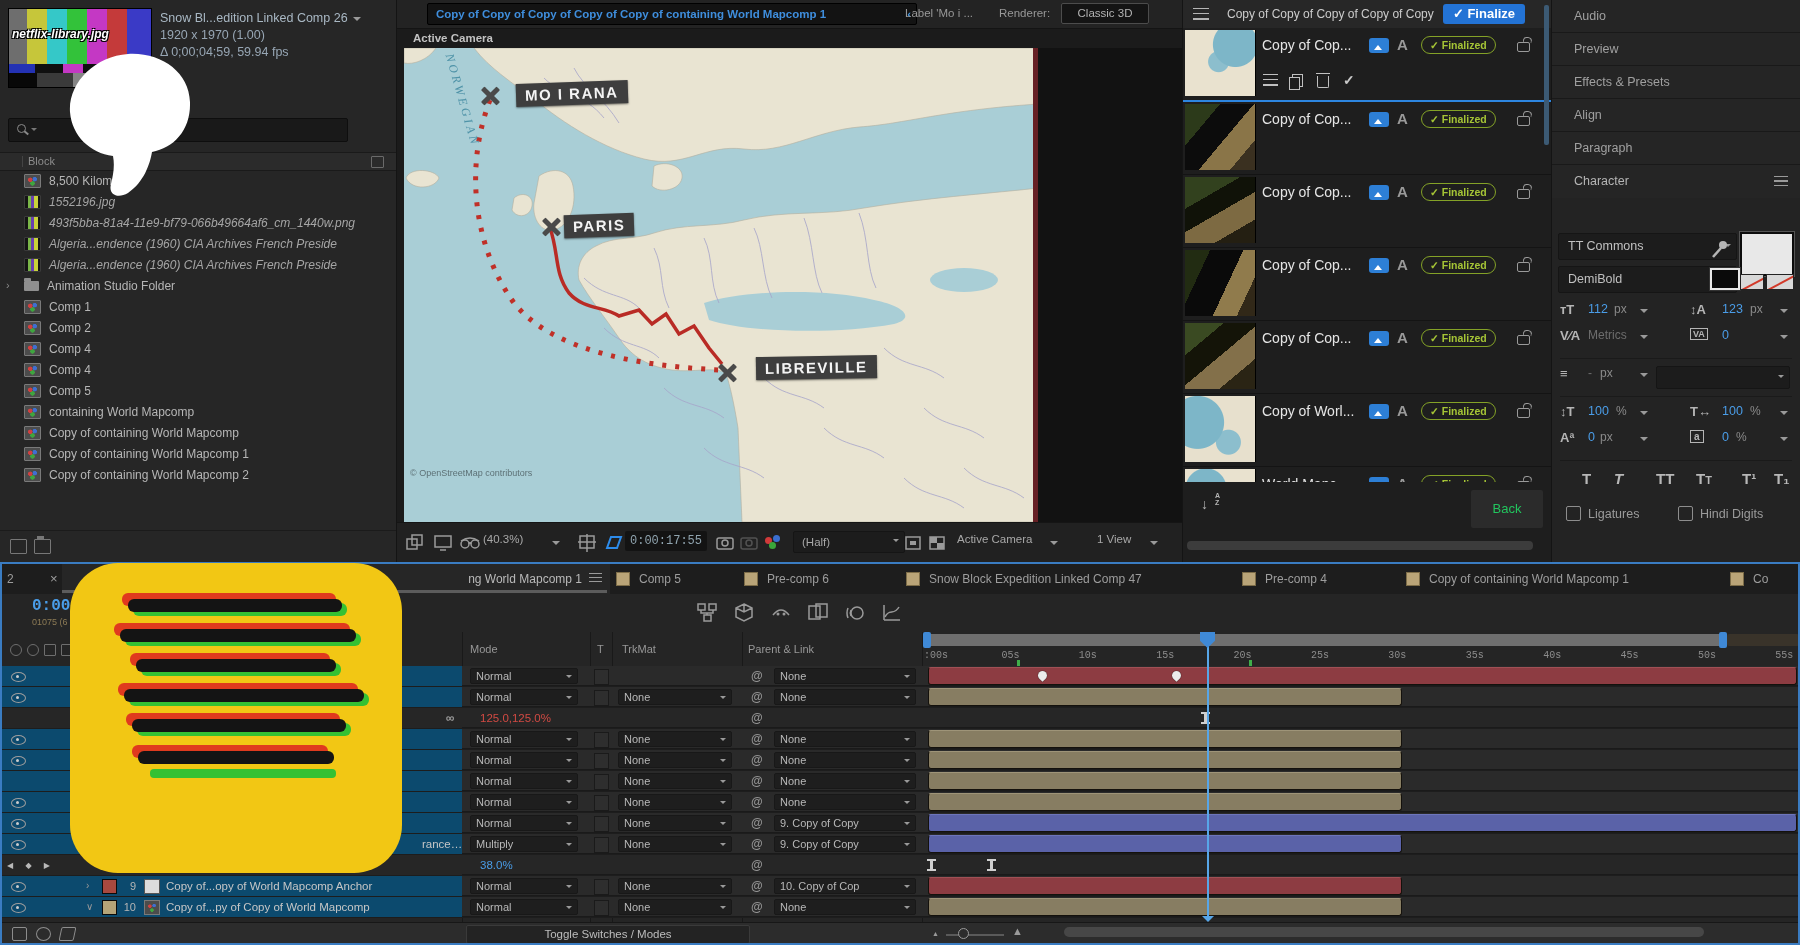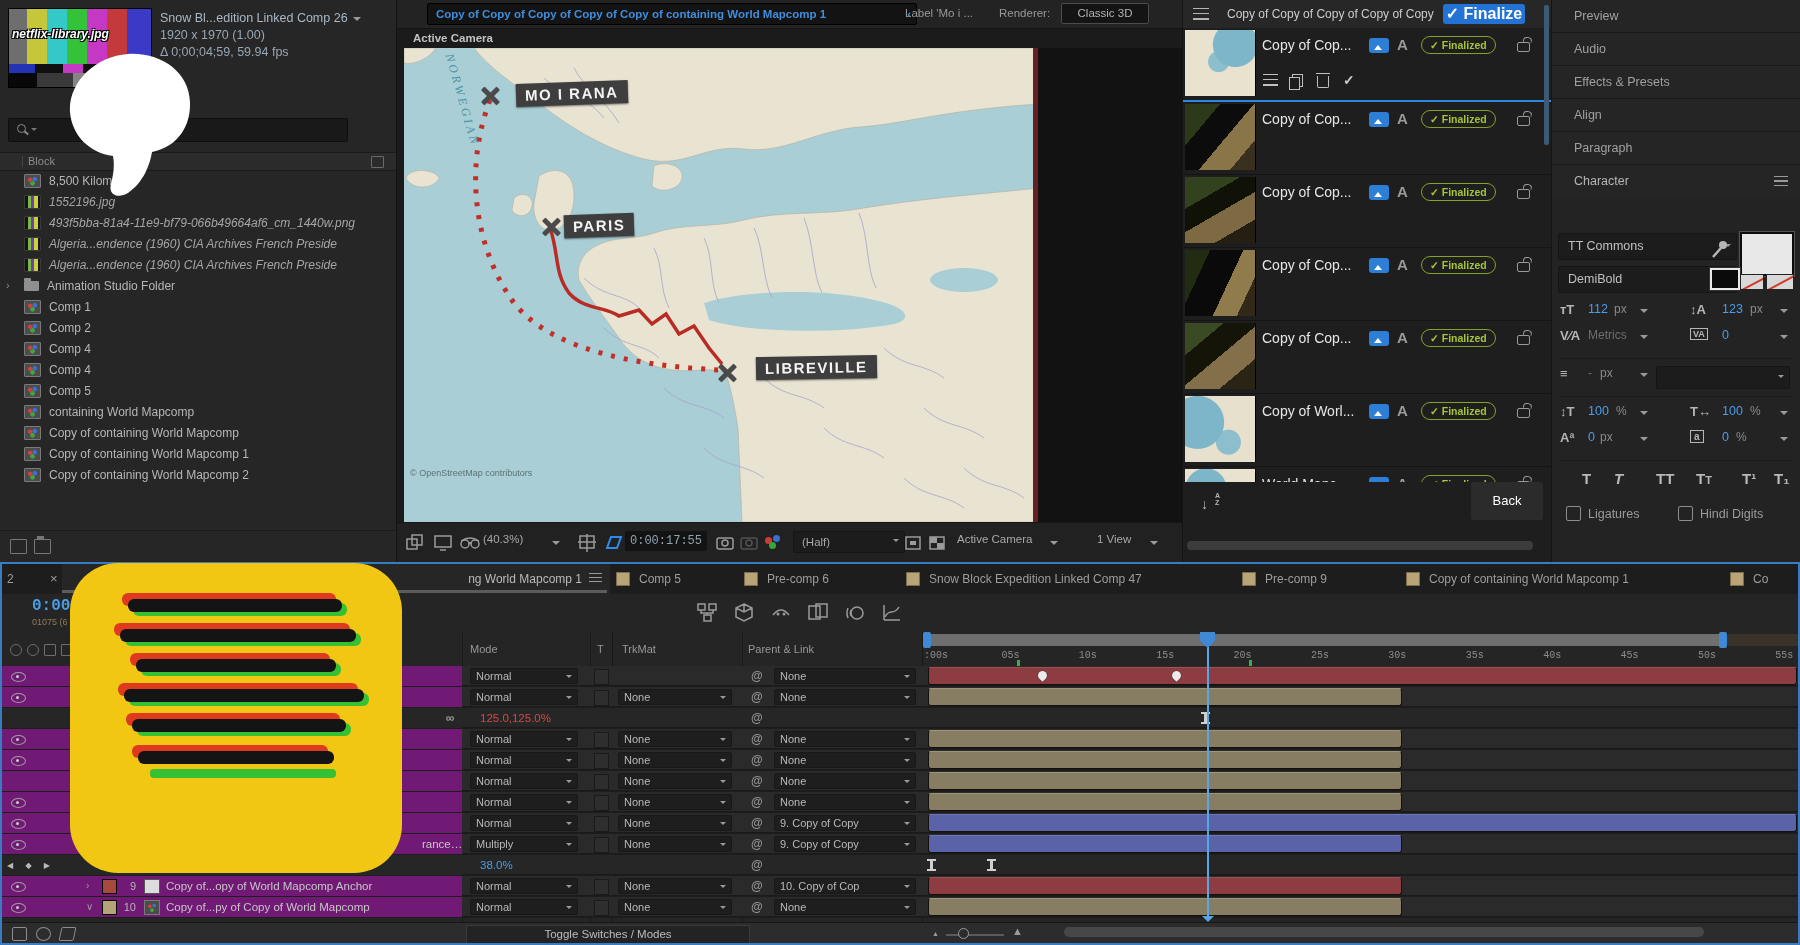--- a/index.html
+++ b/index.html
@@ -68,21 +68,21 @@
   .tcbox{position:absolute;left:228px;top:8px;width:82px;height:20px;background:#131313;border-radius:2px;color:#8fa3ae;font-family:"Liberation Mono",monospace;font-size:12px;text-align:center;line-height:20px}
   .ddbox{position:absolute;top:8px;height:20px;background:#1c1c1c;border:1px solid #151515;border-radius:2px;color:#a8a8a8;font-size:11.5px;line-height:20px;padding:0 18px 0 8px}
   .rgbdots{position:absolute;left:368px;top:12px;width:18px;height:16px}
   .rgbdots i{position:absolute;width:7px;height:7px;border-radius:50%}
 
   
   #queue{left:1183px;top:0;width:368px;height:562px;background:#1e1e1e}
   .qhead{position:absolute;left:0;top:0;width:368px;height:28px;background:#272727;border-bottom:1px solid #0f0f0f}
   .qmenu{position:absolute;left:10px;top:8px;width:16px;height:12px;background:repeating-linear-gradient(#b5b5b5 0 1.5px,transparent 1.5px 5px)}
   .qtitle{position:absolute;left:44px;top:7px;width:210px;color:#cccccc;font-size:12px;overflow:hidden;white-space:nowrap}
-  .finalizebtn{position:absolute;left:260px;top:4px;width:82px;height:20px;background:#2373d5;border-radius:3px;color:#fff;font-size:16px;font-weight:bold;text-align:center;line-height:20px}
+  .finalizebtn{position:absolute;left:260px;top:4px;width:82px;height:20px;background:#2373d5;border-radius:3px;color:#fff;font-size:13px;font-weight:bold;text-align:center;line-height:20px}
   #qrows{position:absolute;left:0;top:28px;width:368px;height:454px;overflow:hidden}
   .qrow{height:72px;position:relative;border-bottom:1px solid #141414;background:#1e1e1e}
   .qrow.selected{border-bottom:2px solid #2d86e0}
   .qthumb{position:absolute;left:2px;top:2px;width:70px;height:66px;border-right:1px solid #000}
   .qthumb.light{background:radial-gradient(circle 26px at 72% 22%,#7db6c8 0 22px,transparent 23px),radial-gradient(circle 12px at 48% 48%,#8cbecd 0 10px,transparent 11px),#e9e2cf}
   .qthumb.dark1{background:linear-gradient(130deg,#2c3a1a 0 28%,#0c0c0c 28% 55%,#8a7548 55% 80%,#3a3020 80%)}
   .qthumb.dark2{background:linear-gradient(150deg,#32411e 0 30%,#101208 30% 52%,#7d6a42 52% 78%,#241f12 78%)}
   .qthumb.dark3{background:linear-gradient(115deg,#222c12 0 25%,#0a0a0a 25% 58%,#907b4c 58% 82%,#312818 82%)}
   .qthumb.dark4{background:linear-gradient(140deg,#3a4a22 0 26%,#141408 26% 50%,#83704a 50% 76%,#2a2414 76%)}
   .qthumb.light2{background:radial-gradient(circle 30px at 18% 40%,#7db6c8 0 26px,transparent 27px),radial-gradient(circle 14px at 62% 70%,#8cbecd 0 12px,transparent 13px),#e7e0cd}
@@ -98,21 +98,21 @@
   .qrow.selected .rowtools{display:flex}
   .sldic{width:15px;height:12px;background:repeating-linear-gradient(#c0c0c0 0 1.5px,transparent 1.5px 5px);position:relative}
   .dupic{width:9px;height:11px;border:1.5px solid #c0c0c0;position:relative}
   .dupic::before{content:"";position:absolute;left:-4px;top:2px;width:9px;height:11px;border:1.5px solid #c0c0c0;background:#1e1e1e}
   .trashic{width:10px;height:11px;border:1.5px solid #c0c0c0;border-top:none;border-radius:0 0 2px 2px;position:relative;margin-top:3px}
   .trashic::before{content:"";position:absolute;left:-2px;top:-3px;width:14px;height:1.5px;background:#c0c0c0}
   .checkic{color:#c8c8c8;font-size:14px;font-weight:bold}
   .qfooter{position:absolute;left:0;top:482px;width:368px;height:56px;background:#1e1e1e}
   .sortic{position:absolute;left:18px;top:14px;color:#b5b5b5;font-size:14px}
   .sortaz{position:absolute;left:32px;top:10px;color:#b5b5b5;font-size:7px;line-height:7px;font-weight:bold}
-  .backbtn{position:absolute;left:288px;top:0;width:72px;height:38px;background:#2b2b2b;color:#ffffff;font-size:13px;text-align:center;line-height:38px;border-radius:2px}
+  .backbtn{position:absolute;left:288px;top:8px;width:72px;height:38px;background:#2b2b2b;color:#22c55e;font-size:13px;text-align:center;line-height:38px;border-radius:2px}
   .qhscroll{position:absolute;left:4px;top:541px;width:346px;height:9px;background:#3c3c3c;border-radius:4px}
   .qvscroll{position:absolute;left:361px;top:5px;width:5px;height:140px;background:#3c5a74;border-radius:2px}
 
   
   #props{left:1552px;top:0;width:248px;height:562px;background:#232323}
   .psec{height:32px;line-height:32px;padding-left:22px;border-bottom:1px solid #191919;background:#252525;font-size:12.5px;color:#a0a0a0}
   .pchar{position:relative;height:33px;line-height:33px;padding-left:22px;background:#252525;border-bottom:1px solid #191919;font-size:12.5px;color:#b5b5b5}
   .pchar .pmenu{position:absolute;right:12px;top:11px;width:14px;height:11px;background:repeating-linear-gradient(#9a9a9a 0 1.5px,transparent 1.5px 4.5px)}
   #charbody{position:absolute;left:0;top:198px;width:248px;height:364px;background:#232323}
   .fdd{position:absolute;left:6px;width:148px;height:25px;background:#1c1c1c;border:1px solid #151515;border-radius:2px;color:#c0c0c0;font-size:12.5px;line-height:25px;padding:0 20px 0 9px}
@@ -156,21 +156,21 @@
   .vline{position:absolute;top:68px;width:1px;height:292px;background:#191919}
   .workbar{position:absolute;left:926px;top:70px;width:794px;height:12px;background:#6f6f6f;border-radius:2px}
   .wah{position:absolute;top:68px;width:8px;height:16px;background:#3f89d6;border-radius:2px}
   .warea-right{position:absolute;left:1725px;top:70px;width:72px;height:12px;background:#39332a;border-radius:2px}
   #ticks{position:absolute;left:922px;top:86px;width:878px;height:14px;display:flex;overflow:hidden}
   #ticks span{width:77.4px;flex:none;font-family:"Liberation Mono",monospace;font-size:10px;color:#8d8d8d}
   .gmark{position:absolute;top:96px;width:3px;height:6px;background:#3fae4a}
   .cmbin{position:absolute;left:884px;top:73px;width:17px;height:20px;border:1.5px solid #8d8d8d;border-radius:2px}
   .cmbin::before{content:"";position:absolute;left:2px;top:3px;width:9px;height:1.5px;background:#8d8d8d;box-shadow:0 4px 0 #8d8d8d,0 8px 0 #8d8d8d}
   #trows{position:absolute;left:0;top:102px;width:1796px;height:253px;overflow:hidden}
-  .trow{height:21px;position:relative;background:#701a75;border-bottom:1px solid #1d1d1d;box-sizing:border-box}
+  .trow{height:21px;position:relative;background:#0c4a6e;border-bottom:1px solid #1d1d1d;box-sizing:border-box}
   .trackzone{position:absolute;left:460px;right:0;top:0;bottom:0;background:#2a2a2a;border-bottom:1px solid #1a1a1a;box-sizing:border-box}
   .trackbar{position:absolute;top:1px;height:16px;border-radius:3px;border:1px solid #14110c;display:none}
   .trackbar.tan{display:block;left:466px;width:472px;background:#877d62;border-top-color:#9e9478}
   .trackbar.red{display:block;left:466px;width:472px;background:#8d3c42;border-top-color:#a05055}
   .trackbar.blue{display:block;left:466px;width:472px;background:#5a62a8;border-top-color:#6d75bb}
   .trackbar.full{width:auto;right:1px}
   .eyeic{display:none;position:absolute;left:9px;top:6px;width:13px;height:8px;border:1.5px solid #9d9d9d;border-radius:50%}
   .eyeic::after{content:"";position:absolute;left:4px;top:2px;width:3px;height:3px;background:#ccc;border-radius:50%}
   .trow.eye .eyeic{display:block}
   .keyn{display:none;position:absolute;left:5px;top:6px;color:#b8b8b8;font-size:8px;letter-spacing:5px}
@@ -538,25 +538,25 @@
       <span class="backbtn">Back</span>
     </div>
     <div class="qhscroll"></div>
     <div class="qvscroll"></div>
   </div>
 
   <div id="props" class="panel">
     <div>
 
         <div class="psec">
+          <span>Audio</span>
+        </div>
+
+        <div class="psec">
           <span>Preview</span>
-        </div>
-
-        <div class="psec">
-          <span>Audio</span>
         </div>
 
         <div class="psec">
           <span>Effects &amp; Presets</span>
         </div>
 
         <div class="psec">
           <span>Align</span>
         </div>
 
@@ -662,21 +662,21 @@
       <div class="ttab" style="left:742px">
           <span class="tsw"></span>
           <span>Pre-comp 6</span>
         </div>
       <div class="ttab" style="left:904px">
           <span class="tsw"></span>
           <span>Snow Block Expedition Linked Comp 47</span>
         </div>
       <div class="ttab" style="left:1240px">
           <span class="tsw"></span>
-          <span>Pre-comp 9</span>
+          <span>Pre-comp 4</span>
         </div>
       <div class="ttab" style="left:1404px">
           <span class="tsw"></span>
           <span>Copy of containing World Mapcomp 1</span>
         </div>
       <div class="ttab" style="left:1728px">
           <span class="tsw"></span>
           <span>Co</span>
         </div>
       <div class="tabscroll"></div>

